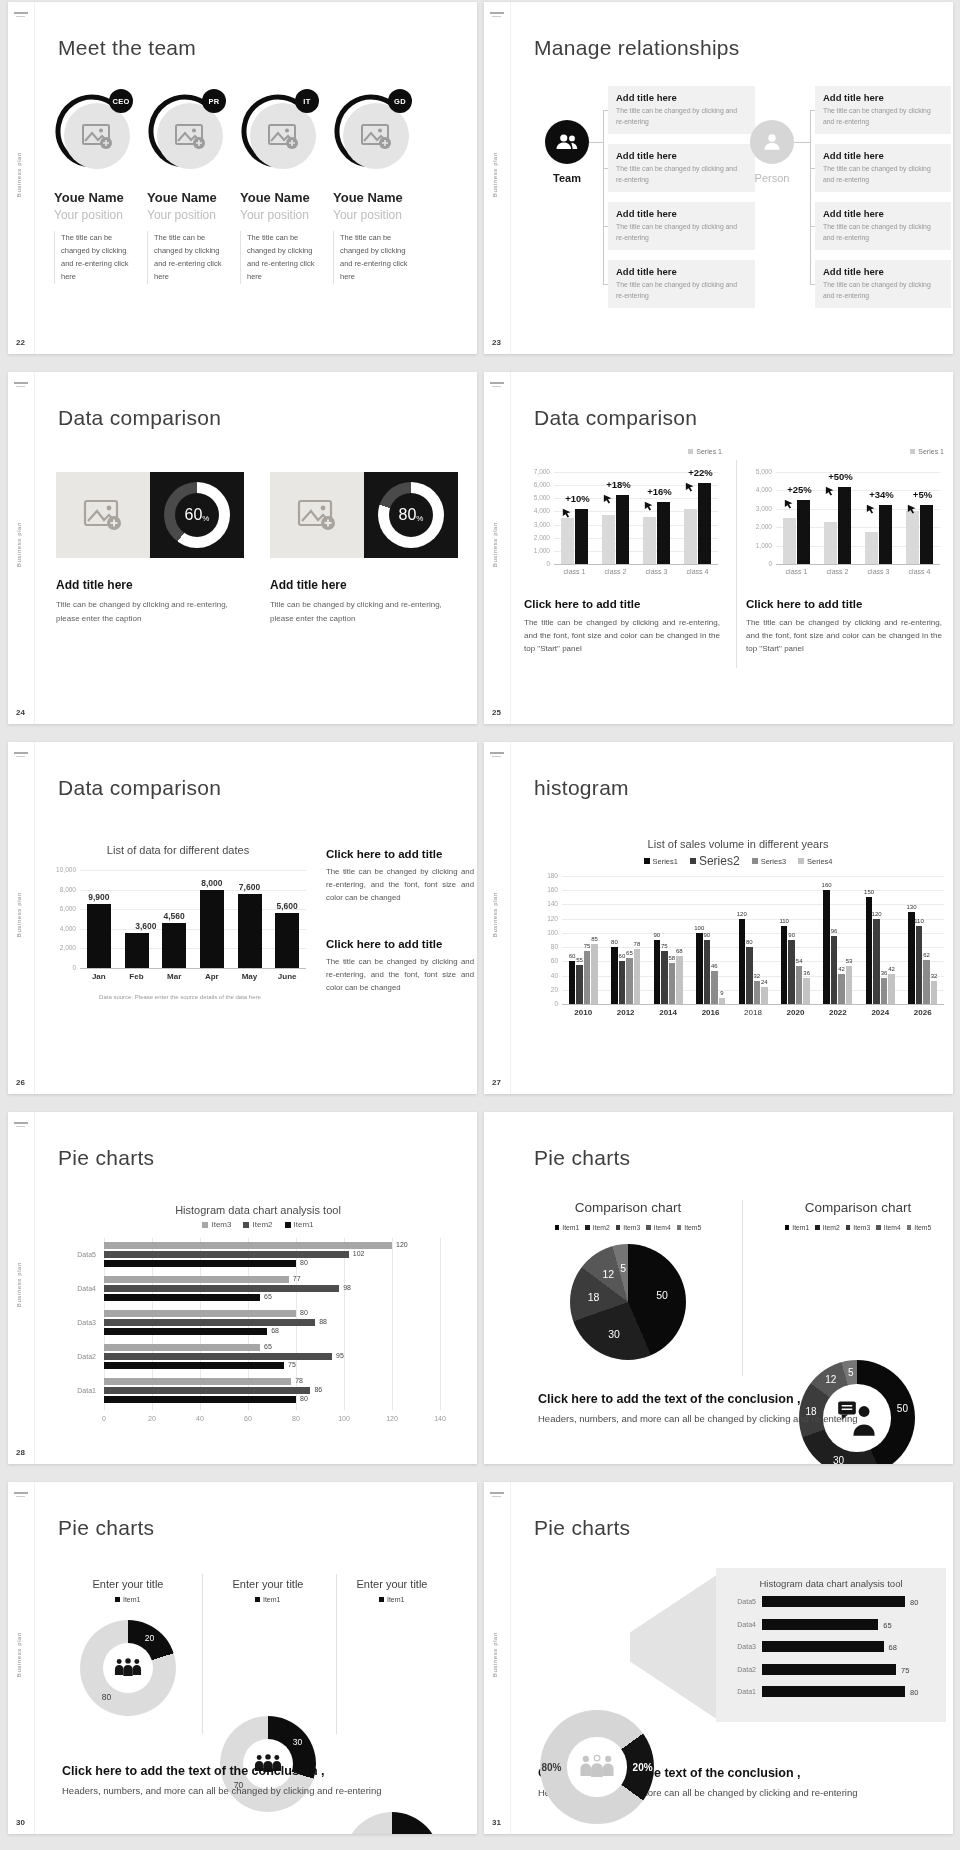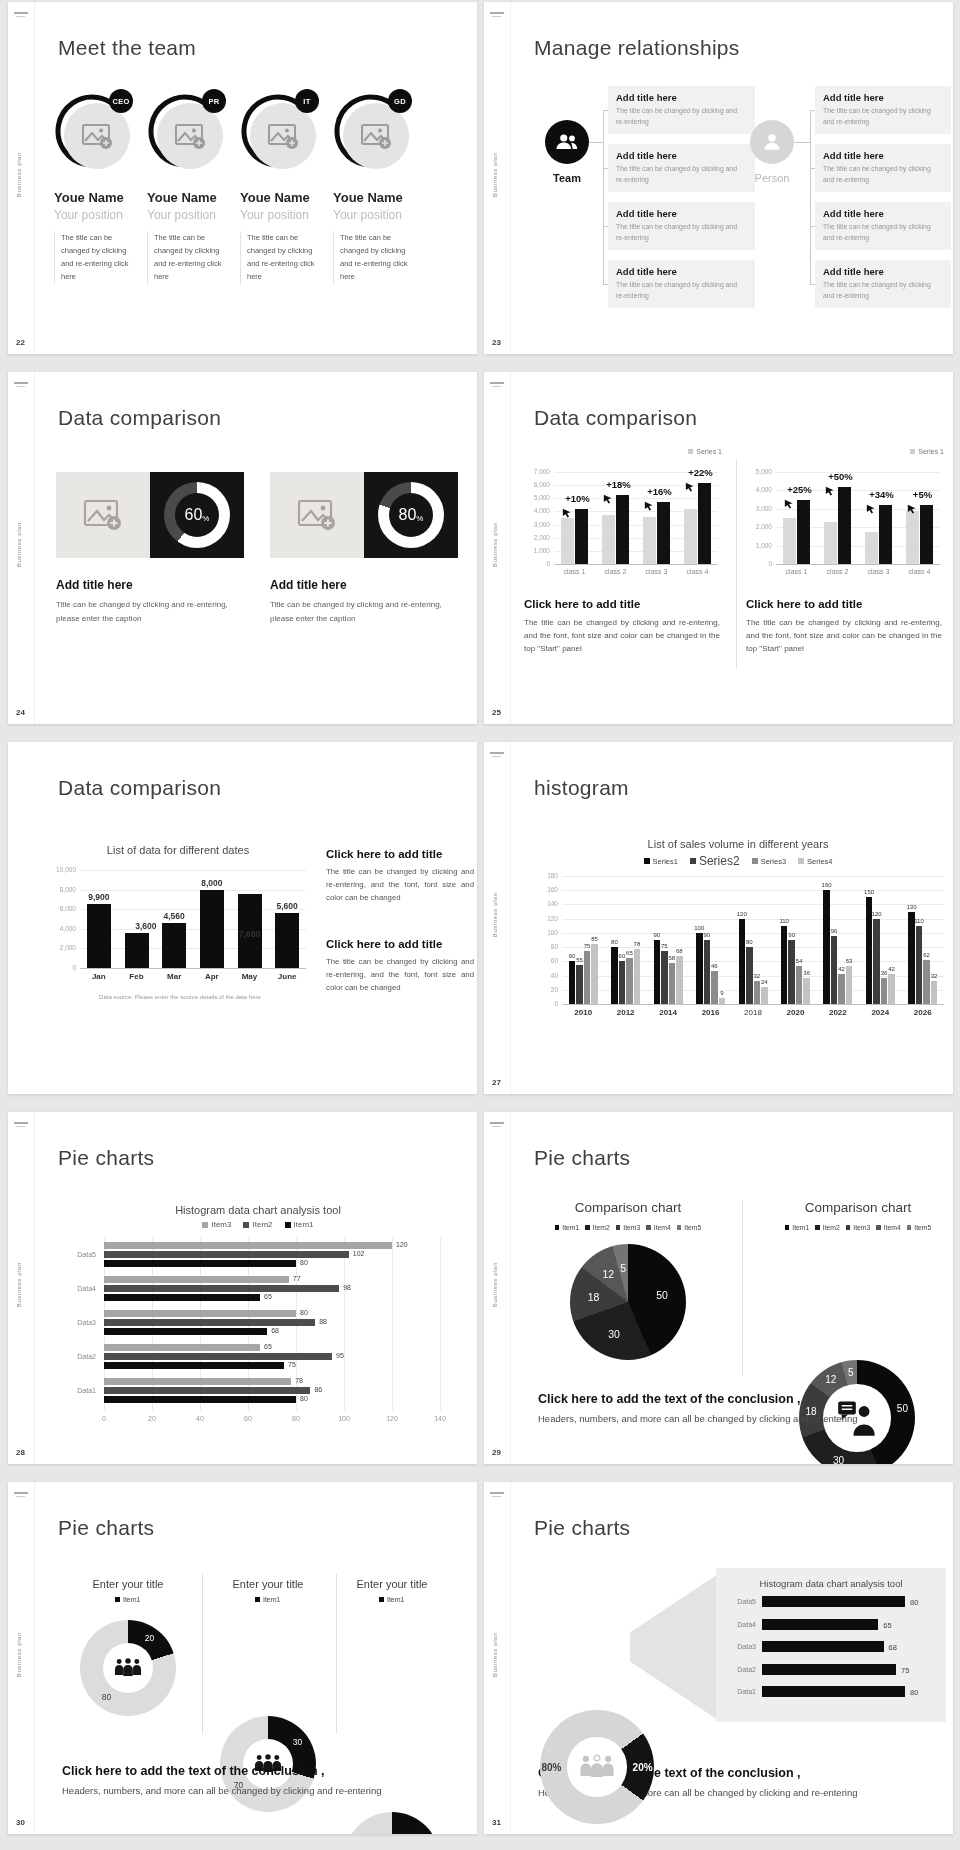--- a/index.html
+++ b/index.html
@@ -404,20 +404,28 @@
               </svg></div>
             <div style="position: absolute; left: 153px; top: 110px; width: 41px; text-align: center; font-size: 7px; color: rgb(138, 138, 138);">class 4</div>
           </div>
         <div class="blktitle" style="left:0;top:150px;">Click here to add title</div>
         <div class="blktext" style="left:0;top:168px;width:196px;">The title can be changed by clicking and re-entering, and the font, font size and color can be changed in the top "Start" panel</div>
       </div>
     </div>
   </section>
 
   <section class="slide" style="left:8px;top:742px;">
+    <div class="strip">
+      <div class="logo">
+          <i class="l1"></i>
+          <i class="l2"></i>
+        </div>
+      <div class="vlabel">Business plan</div>
+      <div class="pagenum">26</div>
+    </div>
     <div class="content">
       <h1 class="stitle">Data comparison</h1>
       <div class="charttitle" style="left:6px;top:102px;width:276px;font-size:11px;">List of data for different dates</div>
       <div class="abs" id="m26" style="left: 6px; top: 120px; width: 280px; height: 130px; position: relative;">
           <div style="position: absolute; left: 40px; top: 106px; width: 226px; height: 1px; background: rgb(191, 191, 191);"></div>
           <div style="position: absolute; left: 4px; top: 102px; width: 32px; text-align: right; font-size: 6.5px; color: rgb(166, 166, 166);">0</div>
           <div style="position: absolute; left: 40px; top: 86.4px; width: 226px; height: 1px; background: rgb(236, 236, 236);"></div>
           <div style="position: absolute; left: 4px; top: 82.4px; width: 32px; text-align: right; font-size: 6.5px; color: rgb(166, 166, 166);">2,000</div>
           <div style="position: absolute; left: 40px; top: 66.8px; width: 226px; height: 1px; background: rgb(236, 236, 236);"></div>
           <div style="position: absolute; left: 4px; top: 62.8px; width: 32px; text-align: right; font-size: 6.5px; color: rgb(166, 166, 166);">4,000</div>
@@ -433,21 +441,21 @@
           <div style="position: absolute; left: 84.5px; top: 70.72px; width: 24px; height: 35.28px; background: rgb(13, 13, 13);"></div>
           <div style="position: absolute; left: 76.5px; top: 58.72px; width: 40px; text-align: right; font-size: 8.5px; color: rgb(51, 51, 51); font-weight: 700;">3,600</div>
           <div style="position: absolute; left: 77.6667px; top: 110px; width: 37.6667px; text-align: center; font-size: 8px; font-weight: 600; color: rgb(51, 51, 51);">Feb</div>
           <div style="position: absolute; left: 122.167px; top: 61.312px; width: 24px; height: 44.688px; background: rgb(13, 13, 13);"></div>
           <div style="position: absolute; left: 114.167px; top: 49.312px; width: 40px; text-align: center; font-size: 8.5px; color: rgb(51, 51, 51); font-weight: 700;">4,560</div>
           <div style="position: absolute; left: 115.333px; top: 110px; width: 37.6667px; text-align: center; font-size: 8px; font-weight: 600; color: rgb(51, 51, 51);">Mar</div>
           <div style="position: absolute; left: 159.833px; top: 27.6px; width: 24px; height: 78.4px; background: rgb(13, 13, 13);"></div>
           <div style="position: absolute; left: 151.833px; top: 15.6px; width: 40px; text-align: center; font-size: 8.5px; color: rgb(51, 51, 51); font-weight: 700;">8,000</div>
           <div style="position: absolute; left: 153px; top: 110px; width: 37.6667px; text-align: center; font-size: 8px; font-weight: 600; color: rgb(51, 51, 51);">Apr</div>
           <div style="position: absolute; left: 197.5px; top: 31.52px; width: 24px; height: 74.48px; background: rgb(13, 13, 13);"></div>
-          <div style="position: absolute; left: 189.5px; top: 19.52px; width: 40px; text-align: center; font-size: 8.5px; color: rgb(51, 51, 51); font-weight: 700; margin-top: 47px;">7,600</div>
+          <div style="position: absolute; left: 189.5px; top: 19.52px; width: 40px; text-align: center; font-size: 8.5px; color: rgb(51, 51, 51); font-weight: 700;">7,600</div>
           <div style="position: absolute; left: 190.667px; top: 110px; width: 37.6667px; text-align: center; font-size: 8px; font-weight: 600; color: rgb(51, 51, 51);">May</div>
           <div style="position: absolute; left: 235.167px; top: 51.12px; width: 24px; height: 54.88px; background: rgb(13, 13, 13);"></div>
           <div style="position: absolute; left: 227.167px; top: 39.12px; width: 40px; text-align: center; font-size: 8.5px; color: rgb(51, 51, 51); font-weight: 700;">5,600</div>
           <div style="position: absolute; left: 228.333px; top: 110px; width: 37.6667px; text-align: center; font-size: 8px; font-weight: 600; color: rgb(51, 51, 51);">June</div>
         </div>
       <div class="caption" style="left:6px;top:252px;width:280px;">Data source: Please enter the source details of the data here</div>
       <div class="blktitle" style="left:292px;top:106px;">Click here to add title</div>
       <div class="blktext" style="left:292px;top:124px;width:148px;font-size:7.8px;">The title can be changed by clicking and re-entering, and the font, font size and color can be changed</div>
       <div class="blktitle" style="left:292px;top:196px;">Click here to add title</div>
       <div class="blktext" style="left:292px;top:214px;width:148px;font-size:7.8px;">The title can be changed by clicking and re-entering, and the font, font size and color can be changed</div>
@@ -670,28 +678,20 @@
           <div style="position: absolute; left: 58px; top: 151px; width: 206.4px; height: 7px; background: rgb(77, 77, 77);"></div>
           <div style="position: absolute; left: 268.4px; top: 150px; font-size: 7px; color: rgb(68, 68, 68);">86</div>
           <div style="position: absolute; left: 58px; top: 160px; width: 192px; height: 7px; background: rgb(13, 13, 13);"></div>
           <div style="position: absolute; left: 254px; top: 159px; font-size: 7px; color: rgb(68, 68, 68);">80</div>
           <div style="position: absolute; left: 0px; top: 150.5px; width: 50px; text-align: right; font-size: 7px; color: rgb(138, 138, 138);">Data1</div>
         </div>
     </div>
   </section>
 
   <section class="slide" style="left:484px;top:1112px;">
-    <div class="strip">
-      <div class="logo">
-          <i class="l1"></i>
-          <i class="l2"></i>
-        </div>
-      <div class="vlabel">Business plan</div>
-      <div class="pagenum">29</div>
-    </div>
     <div class="content">
       <h1 class="stitle">Pie charts</h1>
       <div class="vdiv" style="left:232px;top:88px;height:176px;"></div>
       <div class="charttitle" style="left:18px;top:88px;width:200px;font-size:13.5px;color:#3d3d3d;">Comparison chart</div>
       <div class="abs" id="leg29a" style="left:18px;top:112px;width:200px;">
           <div style="display: flex; justify-content: center; gap: 6px; align-items: center;">
             <div style="display: flex; align-items: center; gap: 3px;">
               <div style="width: 4.5px; height: 4.5px; background: rgb(10, 10, 10); flex: 0 0 auto;"></div>
               <div style="font-size: 6.8px; color: rgb(68, 68, 68); white-space: nowrap;">Item1</div>
             </div>

